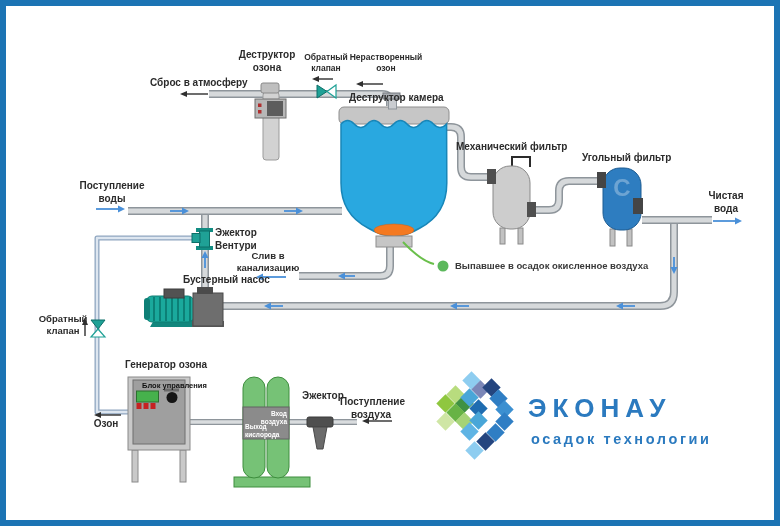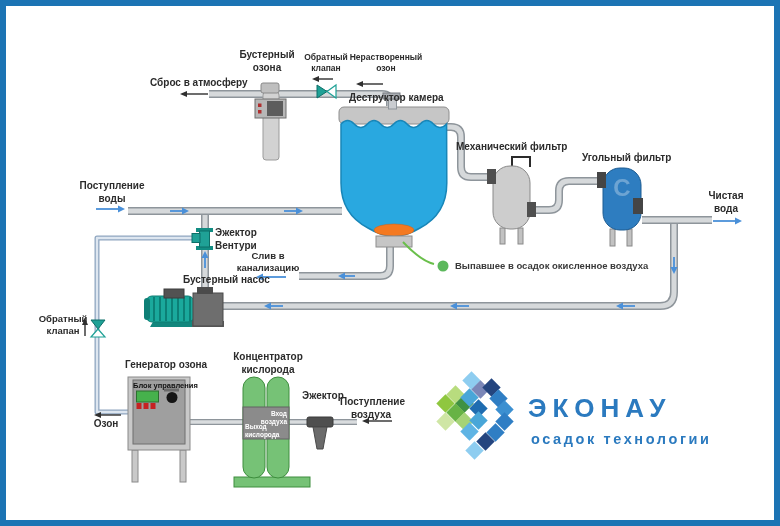--- a/index.html
+++ b/index.html
@@ -18,21 +18,21 @@
   .fHead{fill:#4a90d9;}
   .bArr{stroke:#2f2f2f;stroke-width:1.4;}
   .bHead{fill:#2f2f2f;}
   
   .lbl{position:absolute;color:#2b2b2b;font-weight:bold;font-size:10px;line-height:12.5px;}
   .c{text-align:center;} .r{text-align:right;} .nw{white-space:nowrap;}
   .sm{font-size:8.5px;line-height:10.5px;}
   .s9{font-size:9.5px;line-height:11.5px;}
   .wt{color:#ffffff;font-size:6.5px;line-height:7.5px;}
   .legendTxt{font-size:9.5px;font-weight:600;color:#3a3a3a;}
-  .ctrlTxt{font-size:7.5px;color:#101010;}
+  .ctrlTxt{font-size:7.5px;color:#101010;padding-left:9px;}
   .carbonC{font-size:24px;color:rgba(255,255,255,0.30);font-weight:bold;}
   
   .logoName{position:absolute;color:#2b7abf;font-size:26px;font-weight:bold;letter-spacing:6px;}
   .logoTag{position:absolute;color:#2b7abf;font-size:14.5px;font-weight:bold;letter-spacing:2.6px;}
   .mark{position:absolute;left:438px;top:370px;width:80px;height:92px;overflow:visible;}
   .dm{position:absolute;width:13px;height:13px;transform:rotate(45deg);display:block;}
 </style>
 </head>
 <body>
 
@@ -209,37 +209,36 @@
     <rect x="267" y="377" width="22" height="101" rx="11" fill="#76c276" stroke="#3e8e3e"></rect>
     <rect x="243" y="407" width="46" height="32" fill="#8b8b8b" stroke="#636363"></rect>
   </g>
 
   <g>
     <rect x="307" y="417" width="26" height="10" rx="2" fill="#4f4f4f" stroke="#3a3a3a"></rect>
     <polygon points="313,427 327,427 323,449 317,449" fill="#6b6b6b" stroke="#4a4a4a"></polygon>
   </g>
 </svg>
 
-<div class="lbl c" style="left:230px;top:49px;width:74px;">Бустерный озона</div>
+<div class="lbl c" style="left:230px;top:49px;width:74px;">Деструктор озона</div>
 <div class="lbl nw" style="left:150px;top:77px;">Сброс в атмосферу</div>
 <div class="lbl c sm" style="left:304px;top:52px;width:44px;">Обратный клапан</div>
 <div class="lbl c sm" style="left:342px;top:52px;width:88px;">Нерастворенный озон</div>
 <div class="lbl nw" style="left:349px;top:92px;">Деструктор камера</div>
 <div class="lbl nw" style="left:456px;top:141px;">Механический фильтр</div>
 <div class="lbl nw" style="left:582px;top:152px;">Угольный фильтр</div>
 <div class="lbl c" style="left:76px;top:180px;width:72px;">Поступление воды</div>
 <div class="lbl c" style="left:699px;top:190px;width:54px;">Чистая вода</div>
 <div class="lbl" style="left:215px;top:227px;width:54px;">Эжектор Вентури</div>
 <div class="lbl c s9" style="left:236px;top:250px;width:64px;">Слив в канализацию</div>
 <div class="lbl nw" style="left:183px;top:274px;">Бустерный насос</div>
 <div class="lbl c s9" style="left:36px;top:313px;width:54px;">Обратный клапан</div>
 <div class="lbl nw" style="left:125px;top:359px;">Генератор озона</div>
 <div class="lbl c nw ctrlTxt" style="left:133px;top:380px;width:52px;">Блок управления</div>
 <div class="lbl c" style="left:88px;top:418px;width:36px;">Озон</div>
-<div class="lbl c" style="left:228px;top:351px;width:80px;">Концентратор кислорода</div>
 <div class="lbl r wt" style="left:257px;top:410px;width:30px;">Вход воздуха</div>
 <div class="lbl wt" style="left:245px;top:423px;width:34px;">Выход кислорода</div>
 <div class="lbl nw" style="left:302px;top:390px;">Эжектор</div>
 <div class="lbl c" style="left:340px;top:396px;width:62px;">Поступление воздуха</div>
 <div class="lbl nw legendTxt" style="left:455px;top:260px;">Выпавшее в осадок окисленное воздуха</div>
 <div class="lbl c carbonC" style="left:608px;top:182px;width:28px;">C</div>
 
 <div class="mark">
   <i class="dm" style="left:11px;top:18px;background:#b8dc7e;"></i>
   <i class="dm" style="left:1px;top:27px;background:#8fc73f;"></i>

